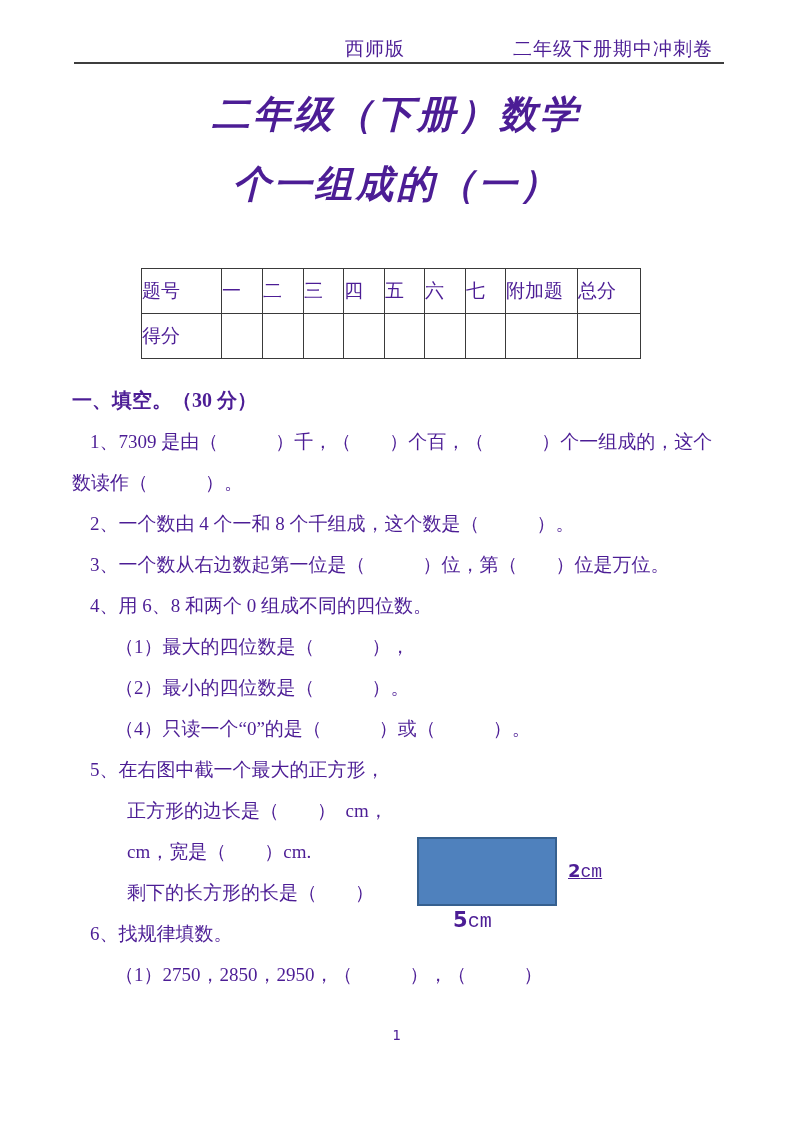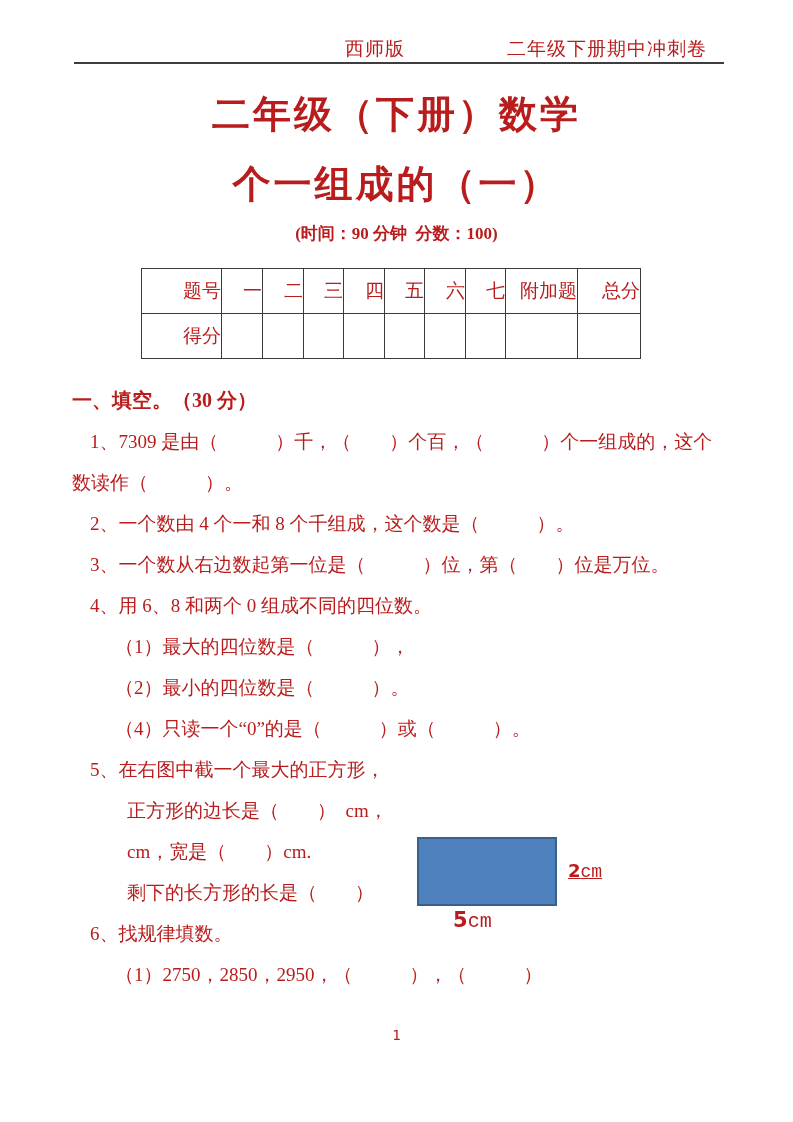--- a/index.html
+++ b/index.html
@@ -2,60 +2,60 @@
 <html><head>
 <meta charset="utf-8">
 <style>
   html, body { margin: 0; padding: 0; background: #ffffff; }
   .page {
     position: relative;
     width: 793px;
     height: 1122px;
     background: #ffffff;
     font-family: "Liberation Serif", "DejaVu Serif", serif;
-    color: #b91c1c;
+    color: #4c1d95;
     overflow: hidden;
   }
 
   
   .hdr-left {
     position: absolute; left: 345px; top: 36px;
     font-size: 19px; letter-spacing: 1px;
   }
   .hdr-right {
-    position: absolute; right: 86px; top: 36px;
+    position: absolute; right: 80px; top: 36px;
     font-size: 19px; letter-spacing: 1px; text-align: right;
   }
   .hdr-rule {
     position: absolute; left: 74px; top: 62px; width: 650px;
     border-top: 2px solid #3d3d3d;
   }
 
   
   .title-1, .title-2 {
     position: absolute; left: 0; width: 100%;
     text-align: center; font-weight: bold;
-    font-size: 38px; letter-spacing: 3px; line-height: 48px;
+    font-size: 38px; letter-spacing: 3px; line-height: 48px; font-style: italic;
   }
   .title-1 { top: 90px; }
   .title-2 { top: 160px; }
   .info-line {
     position: absolute; left: 0; top: 222px; width: 100%;
     text-align: center; font-weight: bold; font-size: 17px; line-height: 24px;
     white-space: pre;
   }
 
   
   .score-table {
     position: absolute; left: 141px; top: 268px;
     border-collapse: collapse; table-layout: fixed;
   }
   .score-table td {
     border: 1px solid #3a3a3a;
-    height: 44px; text-align: right; vertical-align: middle;
+    height: 44px; text-align: left; vertical-align: middle;
     font-size: 19px; padding: 0;
   }
 
   
   .content {
     position: absolute; left: 72px; top: 380px; width: 700px;
   }
   .line {
     height: 41px; display: flex; align-items: center;
     font-size: 19px; white-space: pre;
@@ -90,21 +90,20 @@
 <body>
 
 <div class="page">
 
   <span class="hdr-left">西师版</span>
   <span class="hdr-right">二年级下册期中冲刺卷</span>
   <div class="hdr-rule"></div>
 
   <div class="title-1">二年级（下册）数学</div>
   <div class="title-2">个一组成的（一）</div>
-  <div class="info-line">(时间：90 分钟  分数：100)</div>
 
   <table class="score-table">
     <colgroup>
       <col style="width:80px">
         <col style="width:41px">
         <col style="width:41px">
       <col style="width:40px">
         <col style="width:41px">
         <col style="width:40px">
       <col style="width:41px">

